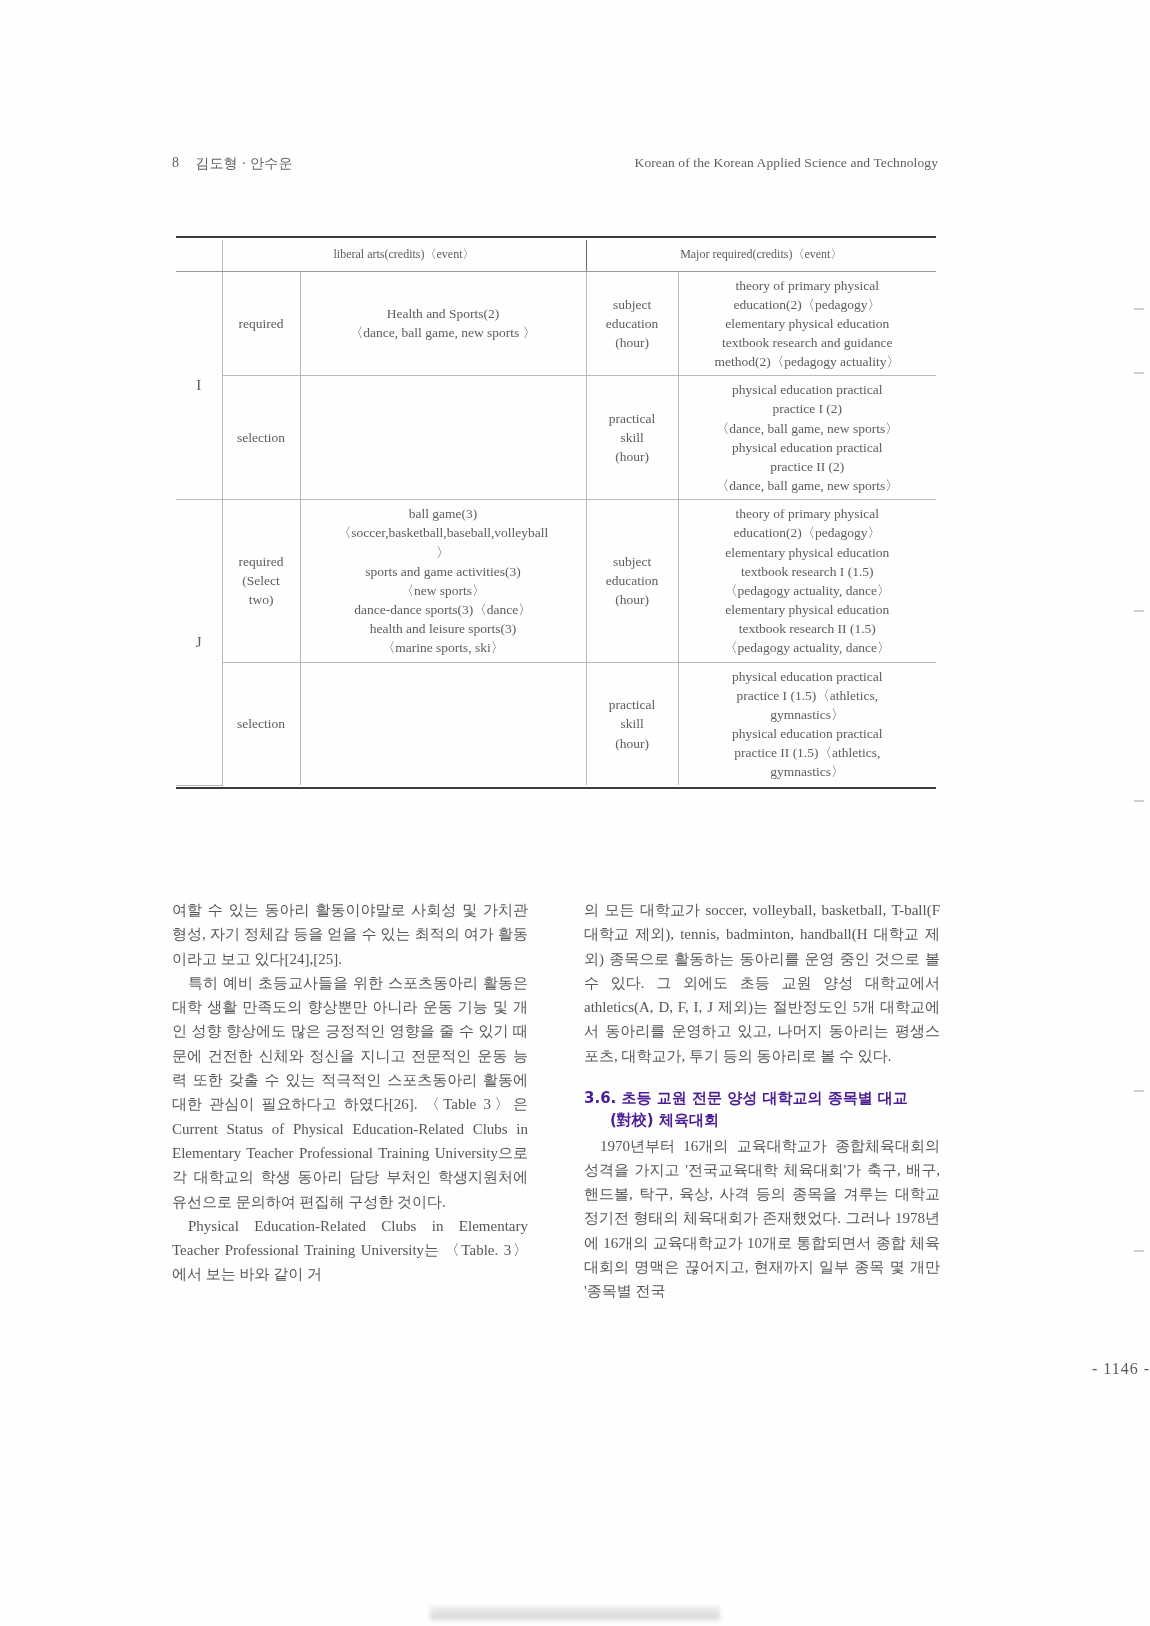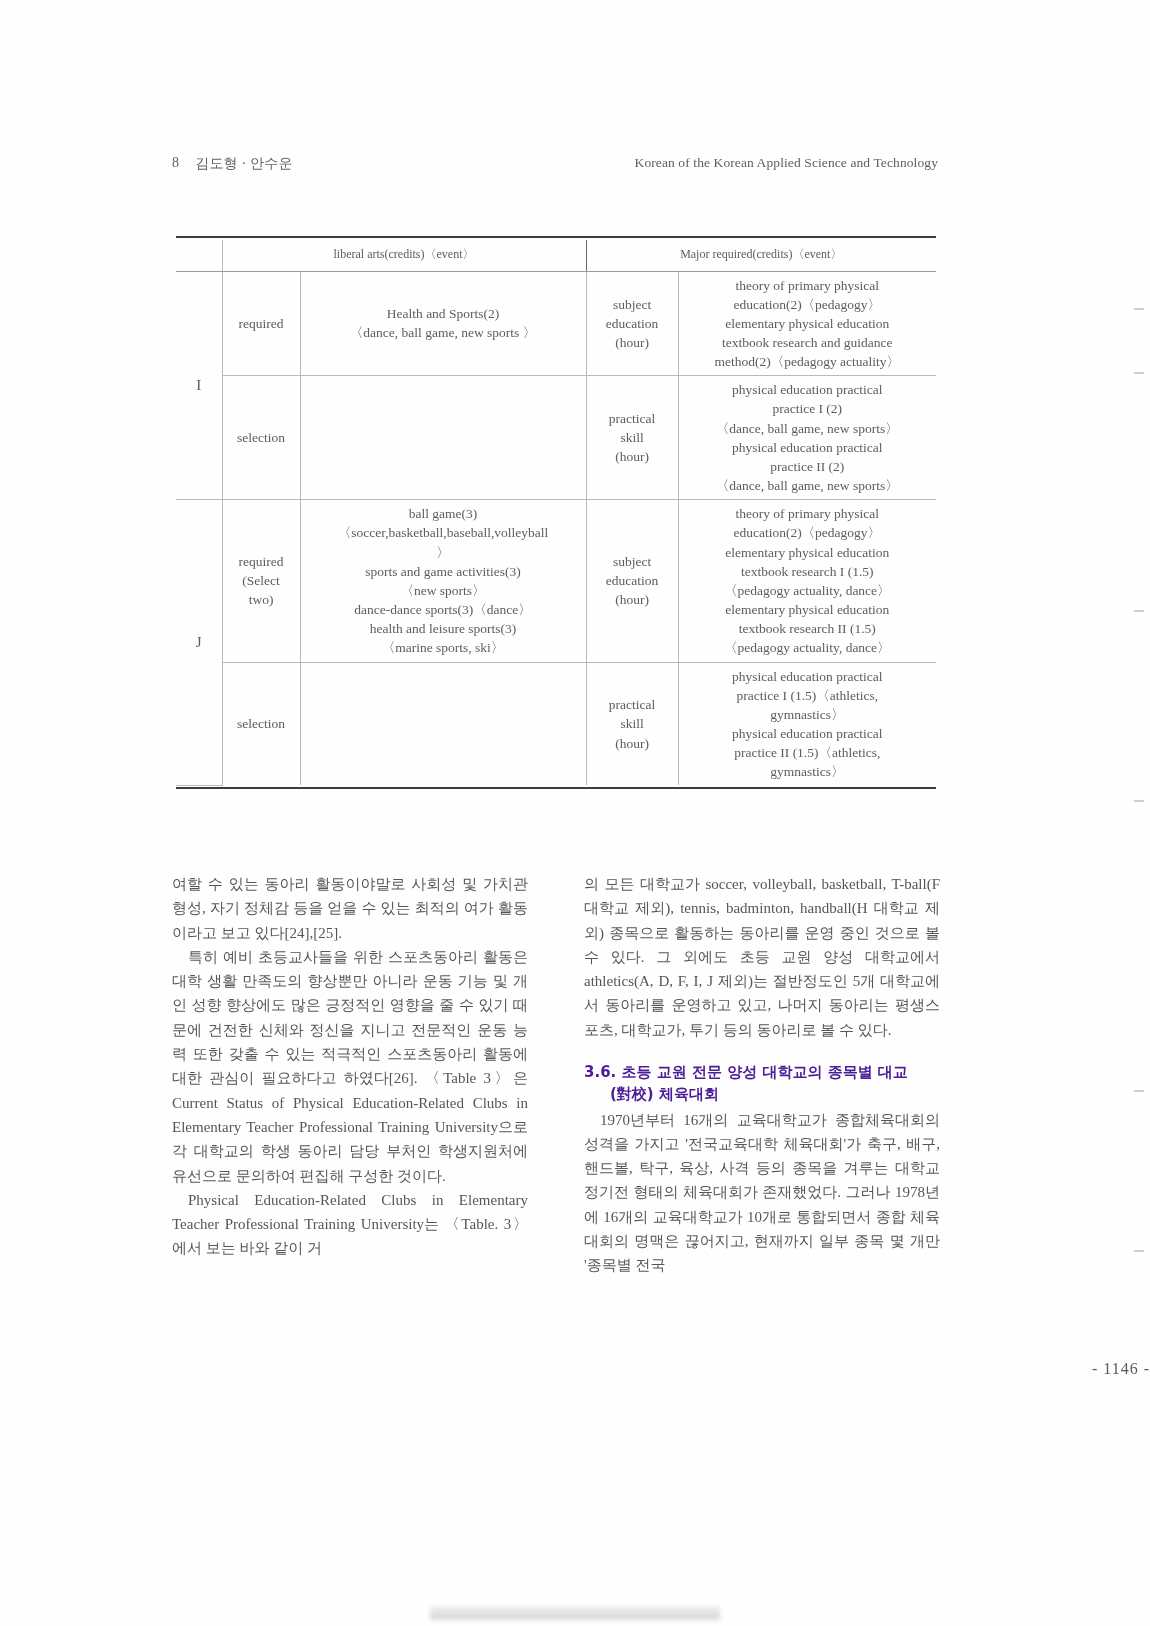--- a/index.html
+++ b/index.html
@@ -104,21 +104,21 @@
     font-size: 15px;
     border-left: none !important;
     border-top: none !important;
   }
   .multi { white-space: pre-line; }
 
   
   .body-cols {
     position: absolute;
     left: 172px;
-    top: 872px;
+    top: 898px;
     width: 768px;
     display: flex;
     gap: 56px;
   }
   .col {
     width: 360px;
     font-size: 15px;
     line-height: 1.62;
     color: #565656;
     text-align: justify;

